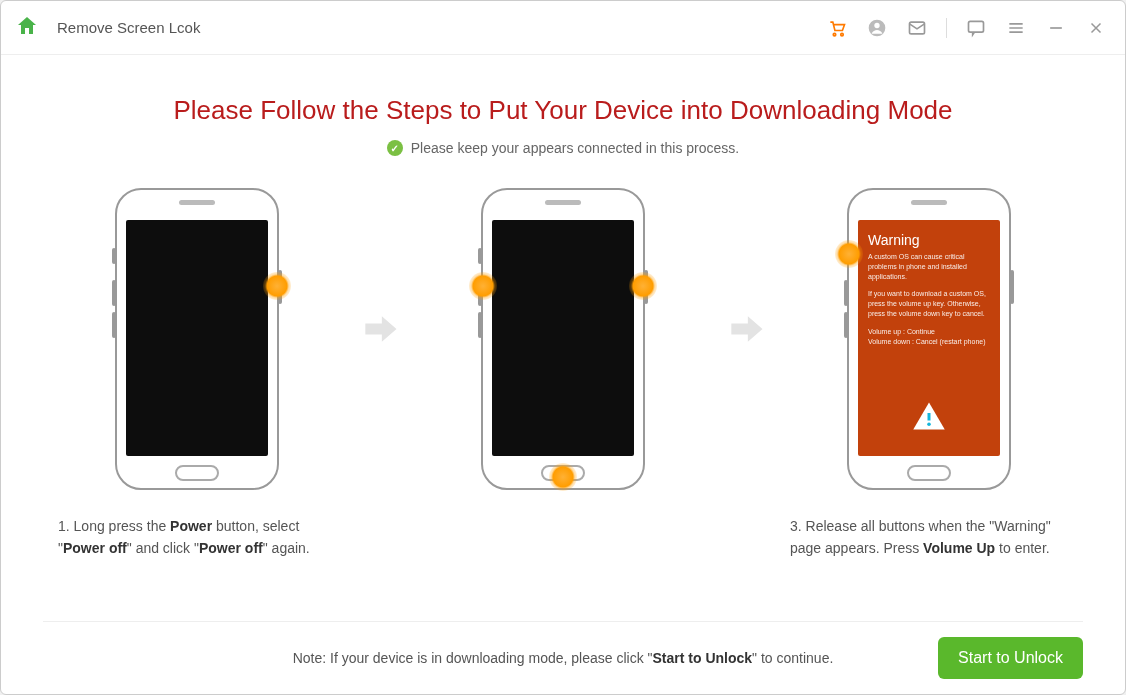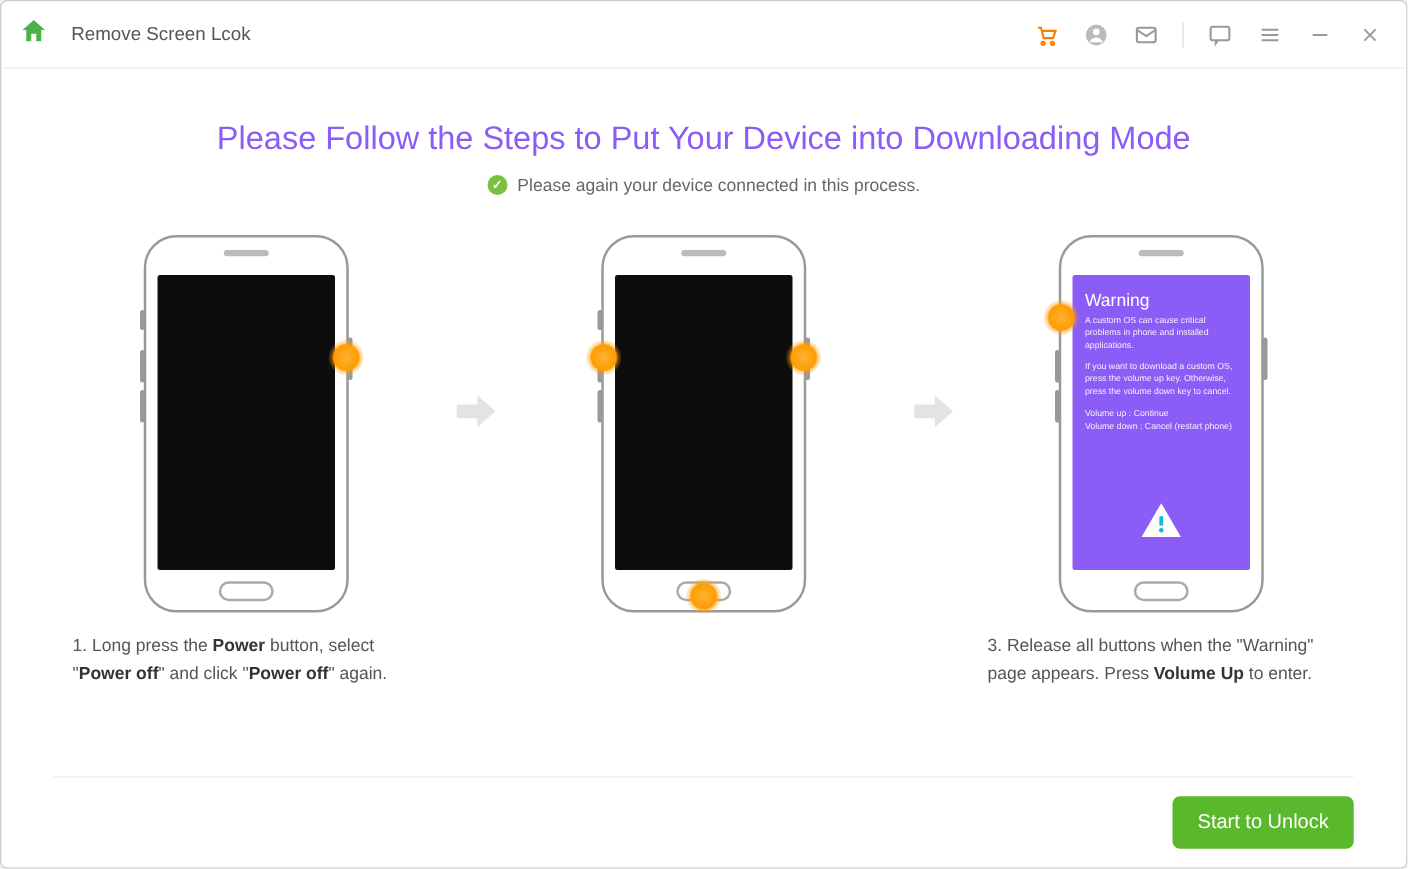--- a/index.html
+++ b/index.html
@@ -36,21 +36,21 @@
   .content {
     flex: 1;
     padding: 40px 42px 0 42px;
     display: flex;
     flex-direction: column;
     align-items: center;
   }
   .heading {
     font-size: 26px;
     font-weight: 400;
-    color: #8b5cf6;
+    color: #b91c1c;
     text-align: center;
     margin-bottom: 14px;
   }
   .subline {
     display: flex;
     align-items: center;
     gap: 8px;
     color: #666;
     font-size: 14px;
     margin-bottom: 28px;
@@ -98,21 +98,21 @@
     width: 36px; height: 5px; border-radius: 3px;
     background: #bbb;
   }
   .screen {
     position: absolute;
     top: 30px; left: 9px; right: 9px; bottom: 32px;
     background: #0d0d0d;
     border-radius: 2px;
   }
   .screen.blue {
-    background: #8b5cf6;
+    background: #c2410c;
     color: #fff;
     padding: 12px 10px;
     font-size: 8px;
   }
   .screen.blue .warn-title { font-size: 14px; font-weight: 300; margin-bottom: 4px; }
   .screen.blue .warn-p { font-size: 7px; line-height: 1.4; margin-bottom: 8px; opacity: 0.9; }
   .screen.blue .warn-row { font-size: 7px; opacity: 0.9; line-height: 1.4; }
   .warn-triangle {
     position: absolute;
     bottom: 22px; left: 50%; transform: translateX(-50%);
@@ -141,21 +141,21 @@
   .arrow-sep {
     width: 48px;
     height: 310px;
     display: flex;
     align-items: center;
     justify-content: center;
     color: #e3e3e3;
     margin-top: -10px;
   }
   .step-text {
-    margin-top: 12px;
+    margin-top: 22px;
     font-size: 14px;
     color: #555;
     line-height: 1.55;
     text-align: left;
     padding: 0 6px;
   }
   .step:nth-child(5) .step-text { text-align: center; }
   .step-text b { color: #333; font-weight: 700; }
   .footer-divider {
     width: calc(100% - 84px);
@@ -246,21 +246,21 @@
             <path d="M6 6l12 12M18 6L6 18"></path>
           </svg>
       </span>
     </div>
   </div>
 
   <div class="content">
     <h1 class="heading">Please Follow the Steps to Put Your Device into Downloading Mode</h1>
     <div class="subline">
       <span class="check-circle">✓</span>
-      <span>Please again your device connected in this process.</span>
+      <span>Please keep your appears connected in this process.</span>
     </div>
 
     <div class="steps-row">
 
       <div class="step">
         <div class="phone-area">
           <div class="phone">
             <span class="speaker"></span>
             <div class="screen"></div>
             <span class="home-btn"></span>
@@ -333,16 +333,19 @@
           <span>3.</span><span> Release all buttons when the "Warning" page appears. Press </span><b>Volume Up</b><span> to enter.</span>
         </p>
       </div>
 
     </div>
   </div>
 
   <div class="footer-divider"></div>
 
   <div class="footer">
+    <p class="note">
+      <span>Note: If your device is in downloading mode, please click "</span><b>Start to Unlock</b><span>" to continue.</span>
+    </p>
     <button class="start-btn">Start to Unlock</button>
   </div>
 
 </div>
 
 </body></html>

